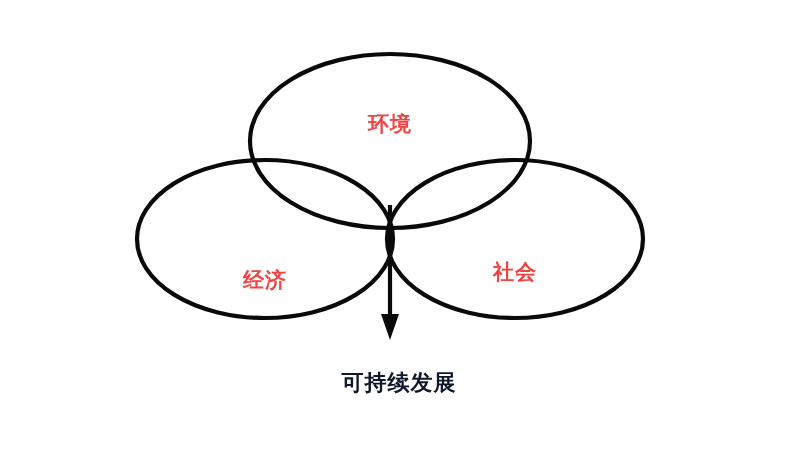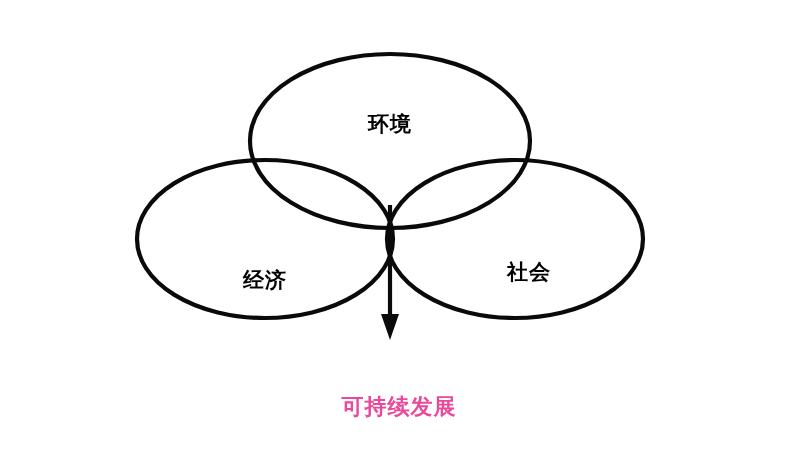--- a/index.html
+++ b/index.html
@@ -37,46 +37,45 @@
     stroke: #0a0a0a;
     stroke-width: 4.2;
     stroke-linecap: butt;
   }
   .arrow-head {
     fill: #0a0a0a;
     stroke: none;
   }
   .venn-label {
     position: absolute;
-    color: #000000;
+    color: #ef4444;
     font-family: "DejaVu Sans", "Liberation Sans", sans-serif;
     font-weight: bold;
     font-size: 21px;
     letter-spacing: 1px;
     white-space: nowrap;
     transform: translate(-50%, -50%);
     line-height: 1;
     -webkit-font-smoothing: antialiased;
   }
   #label-environment { left: 390px; top: 124px; }
   #label-economy    { left: 265px; top: 280px; }
-  #label-society    { left: 529px; top: 272px; }
+  #label-society    { left: 515px; top: 272px; }
   #label-outcome {
     position: absolute;
     left: 399px;
     top: 383px;
     transform: translate(-50%, -50%);
-    color: #ec4899;
+    color: #0f172a;
     font-family: "DejaVu Sans", "Liberation Sans", sans-serif;
     font-weight: bold;
     font-size: 22px;
     letter-spacing: 1px;
     white-space: nowrap;
     line-height: 1;
-    margin-top: 24px;
   }
 </style>
 </head>
 <body>
 
 <div id="stage">
 
   <svg id="diagram-svg" viewBox="0 0 800 450" xmlns="http://www.w3.org/2000/svg">
 
     <ellipse class="venn-ring" cx="390" cy="141" rx="140" ry="87"></ellipse>

